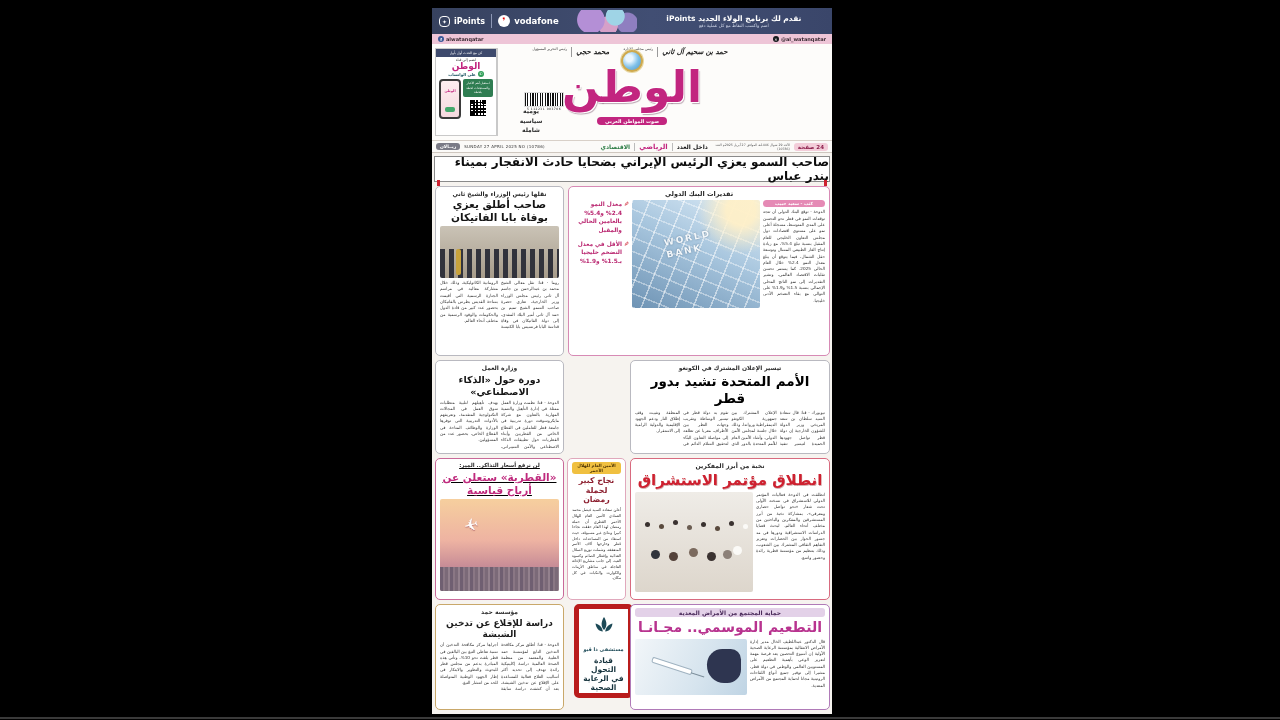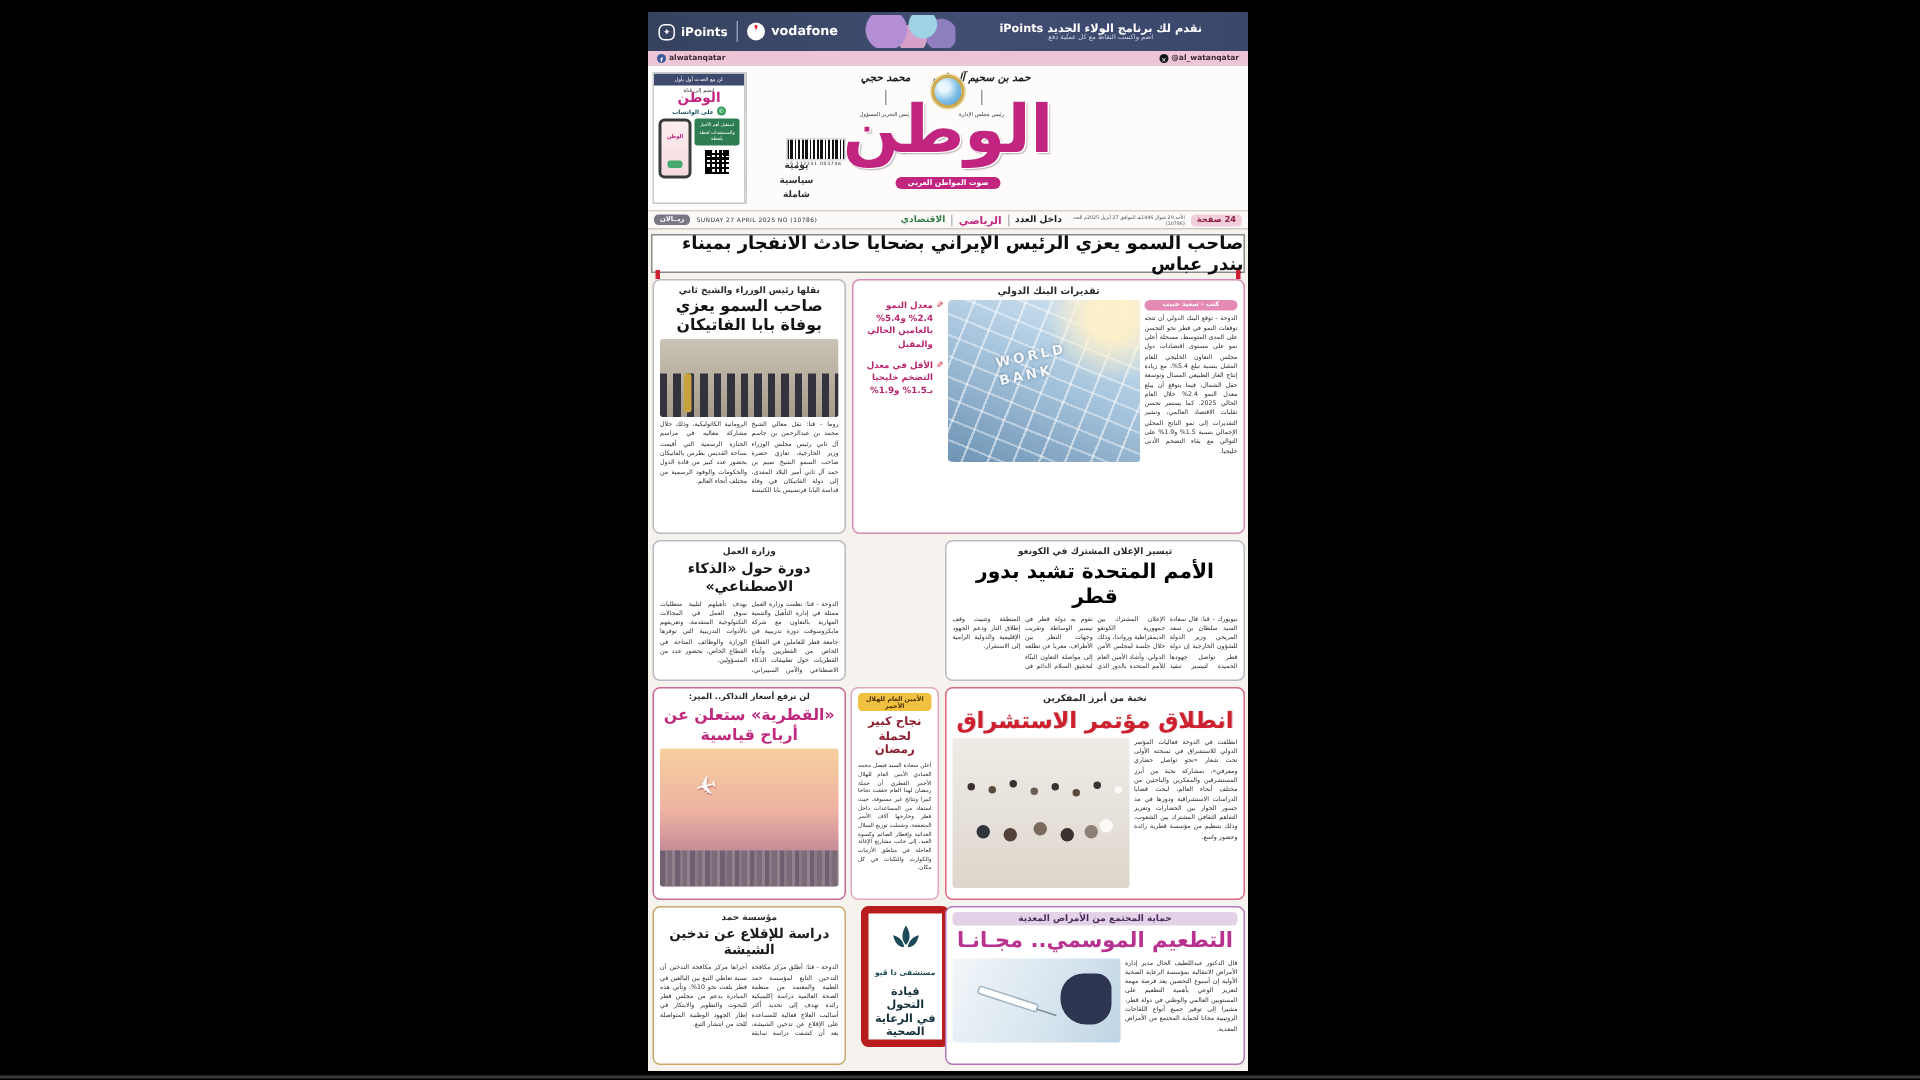--- a/index.html
+++ b/index.html
@@ -32,21 +32,21 @@
   
   .social { left:0; top:26px; width:400px; height:10px; background:#eec5d7;
             display:flex; align-items:center; justify-content:space-between; direction:ltr; padding:0 6px; }
   .handle { display:flex; align-items:center; gap:2px; font-size:5px; font-weight:bold; color:#3a2a33; }
   .sic { width:6px; height:6px; border-radius:50%; color:#fff; font-size:4px; display:flex; align-items:center; justify-content:center; }
   .fb { background:#3b5998; } .xx { background:#14171a; }
 
   
   .masthead { left:0; top:36px; width:400px; height:96px; background:#fdfcfa; }
   .sigs { position:absolute; right:92px; top:3px; width:220px; display:flex; gap:14px; justify-content:center; }
-  .sig { display:flex; align-items:center; gap:4px;flex-direction:column; }
+  .sig { display:flex; gap:4px; }
   .sig .nm { font-family:"DejaVu Serif", serif; font-style:italic; font-weight:bold; font-size:7px; color:#1c1c1c; }
   .sig .sep { width:1px; height:10px; background:#999; }
   .sig .tt { font-size:3.6px; color:#333; }
 
   .qrbox { position:absolute; right:334px; top:4px; width:62px; height:88px; border:1px solid #c9c9c9; background:#fff; overflow:hidden; }
   .qrbox .hd { background:#17505e; height:26px; text-align:center; padding-top:2px; }
   .qrbox .hd .lg { color:#e55fa4; font-size:8px; font-weight:900; line-height:1; }
   .qrbox .hd .t1 { color:#f4d27c; font-size:3.6px; font-weight:bold; }
   .qrbox .hd .t2 { color:#fff; font-size:3px; }
   .qrbox .qwrap { height:33px; display:flex; align-items:center; justify-content:center; background:#fff; }
@@ -149,21 +149,21 @@
   .b-labor .body-text { column-count:2; column-gap:3px; height:60px; }
 
   .b-awqaf { right:206px; top:352px; width:59px; height:94px; border:1px solid #b9b9c0; }
   .chip-dark { background:#4a5560; color:#fff; font-size:4.2px; }
   .b-awqaf .hl { font-size:10px; color:#14202a; line-height:1.55; margin-top:3px; }
 
   .b-un { right:2px; top:352px; width:200px; height:94px; border:1px solid #b9b9c0; }
   .b-un .hl { font-size:13.5px; color:#000000; margin:1px 0 3px; }
   .b-un .body-text { column-count:4; column-gap:3px; height:54px; }
 
-  .b-qa { right:268px; top:450px; width:129px; height:142px; border:1px solid #c9699a; }
+  .b-qa { right:268px; top:450px; width:129px; height:142px; border:1px solid #c9699a;text-decoration:underline; }
   .b-qa .kick { font-size:5.5px; }
   .b-qa .hl { font-size:10.5px; color:#bf2a7d; margin:2px 0; }
   .ph-qa { height:92px; background:linear-gradient(#f6cf9e 0%,#eeb3a2 45%,#c98e97 72%,#9f7386 100%); }
   .skyline { position:absolute; left:0; right:0; bottom:0; height:26%;
              background:repeating-linear-gradient(90deg,#6f5f71 0 3px,#8a7784 3px 5px,#7b6a78 5px 8px,#93818d 8px 10px); }
   .plane { position:absolute; left:24px; top:16px; font-size:17px; color:#fdfdfd; transform:scaleX(-1) rotate(14deg);
            text-shadow:0 1px 1px rgba(120,30,60,.5); }
 
   .b-rc { right:206px; top:450px; width:59px; height:142px; border:1px solid #e0a8bc; }
   .chip-yellow { background:#f0c040; color:#4a3000; font-size:4.2px; }
@@ -317,21 +317,21 @@
     </div>
 
     <div class="abs mainhead">
       <span class="txt">صاحب السمو يعزي الرئيس الإيراني بضحايا حادث الانفجار بميناء بندر عباس</span>
       <span class="tick l"></span>
       <span class="tick r"></span>
     </div>
 
     <div class="box b-vatican">
       <div class="kick">نقلها رئيس الوزراء والشيخ ثاني</div>
-      <div class="hl" style="font-size:10.5px;color:#141414;">صاحب السمو يعزي بوفاة بابا الفاتيكان</div>
+      <div class="hl" style="font-size:10.5px;color:#141414;">صاحب أطلق يعزي بوفاة بابا الفاتيكان</div>
       <div class="photo ph-vatican">
         <span class="gold-fig"></span>
       </div>
       <div class="body-text">روما - قنا: نقل معالي الشيخ محمد بن عبدالرحمن بن جاسم آل ثاني رئيس مجلس الوزراء وزير الخارجية، تعازي حضرة صاحب السمو الشيخ تميم بن حمد آل ثاني أمير البلاد المفدى، إلى دولة الفاتيكان في وفاة قداسة البابا فرنسيس بابا الكنيسة الرومانية الكاثوليكية، وذلك خلال مشاركة معاليه في مراسم الجنازة الرسمية التي أقيمت بساحة القديس بطرس بالفاتيكان بحضور عدد كبير من قادة الدول والحكومات والوفود الرسمية من مختلف أنحاء العالم.</div>
     </div>
 
     <div class="box b-worldbank">
       <div class="kick" style="font-size:6.5px;">تقديرات البنك الدولي</div>
       <div class="wb-row">
         <div class="wb-body">

